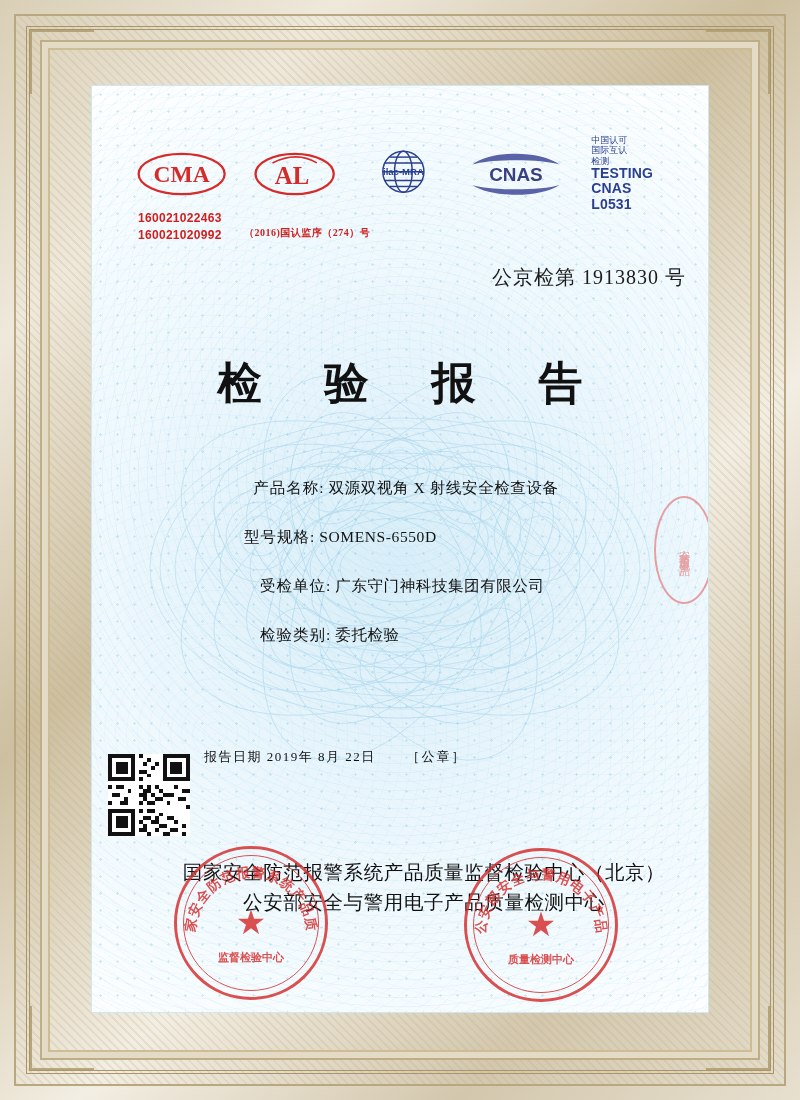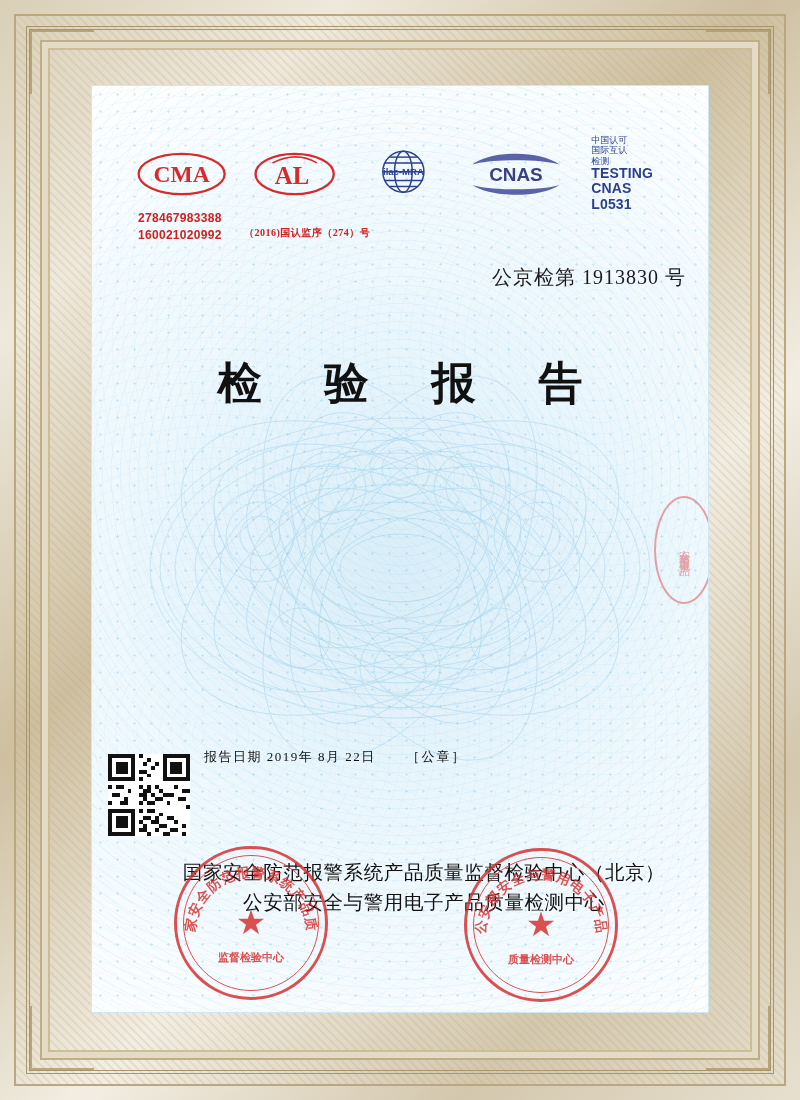--- a/index.html
+++ b/index.html
@@ -265,30 +265,48 @@
         <div class="cnas-text">
           <div>中国认可</div>
           <div>国际互认</div>
           <div>检测</div>
           <div class="en">TESTING</div>
           <div class="en">CNAS L0531</div>
         </div>
       </div>
 
       <div class="cert-nums">
-        <div>278467983388</div>
+        <div>160021022463</div>
         <div>160021020992</div>
       </div>
 
       <div class="approval">（2016)国认监序（274）号</div>
 
       <div class="report-no">公京检第 1913830 号</div>
 
       <div class="title">检 验 报 告</div>
 
+      <div class="fields">
+        <div class="field f-prod">
+          <span class="lab">产品名称:</span>
+          <span class="val">双源双视角 X 射线安全检查设备</span>
+        </div>
+        <div class="field f-model">
+          <span class="lab">型号规格:</span>
+          <span class="val">SOMENS-6550D</span>
+        </div>
+        <div class="field f-unit">
+          <span class="lab">受检单位:</span>
+          <span class="val">广东守门神科技集团有限公司</span>
+        </div>
+        <div class="field f-type">
+          <span class="lab">检验类别:</span>
+          <span class="val">委托检验</span>
+        </div>
+      </div>
 
       <svg class="qr" viewBox="0 0 21 21" shape-rendering="crispEdges">
         <rect width="21" height="21" fill="#ffffff"></rect>
         <g fill="#111">
           <rect x="0" y="0" width="7" height="1"></rect>
             <rect x="0" y="6" width="7" height="1"></rect>
           <rect x="0" y="0" width="1" height="7"></rect>
             <rect x="6" y="0" width="1" height="7"></rect>
           <rect x="2" y="2" width="3" height="3"></rect>
           <rect x="14" y="0" width="7" height="1"></rect>

